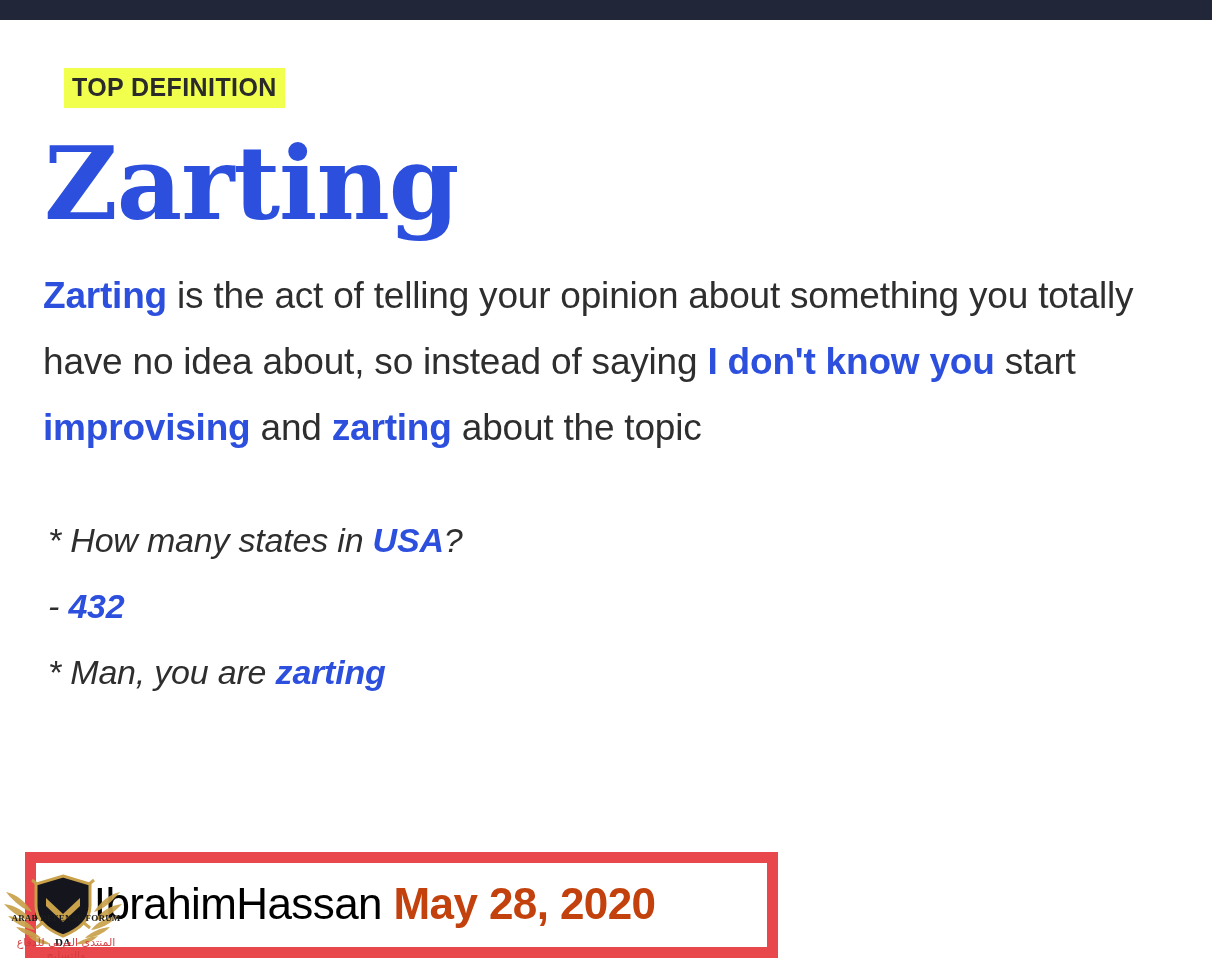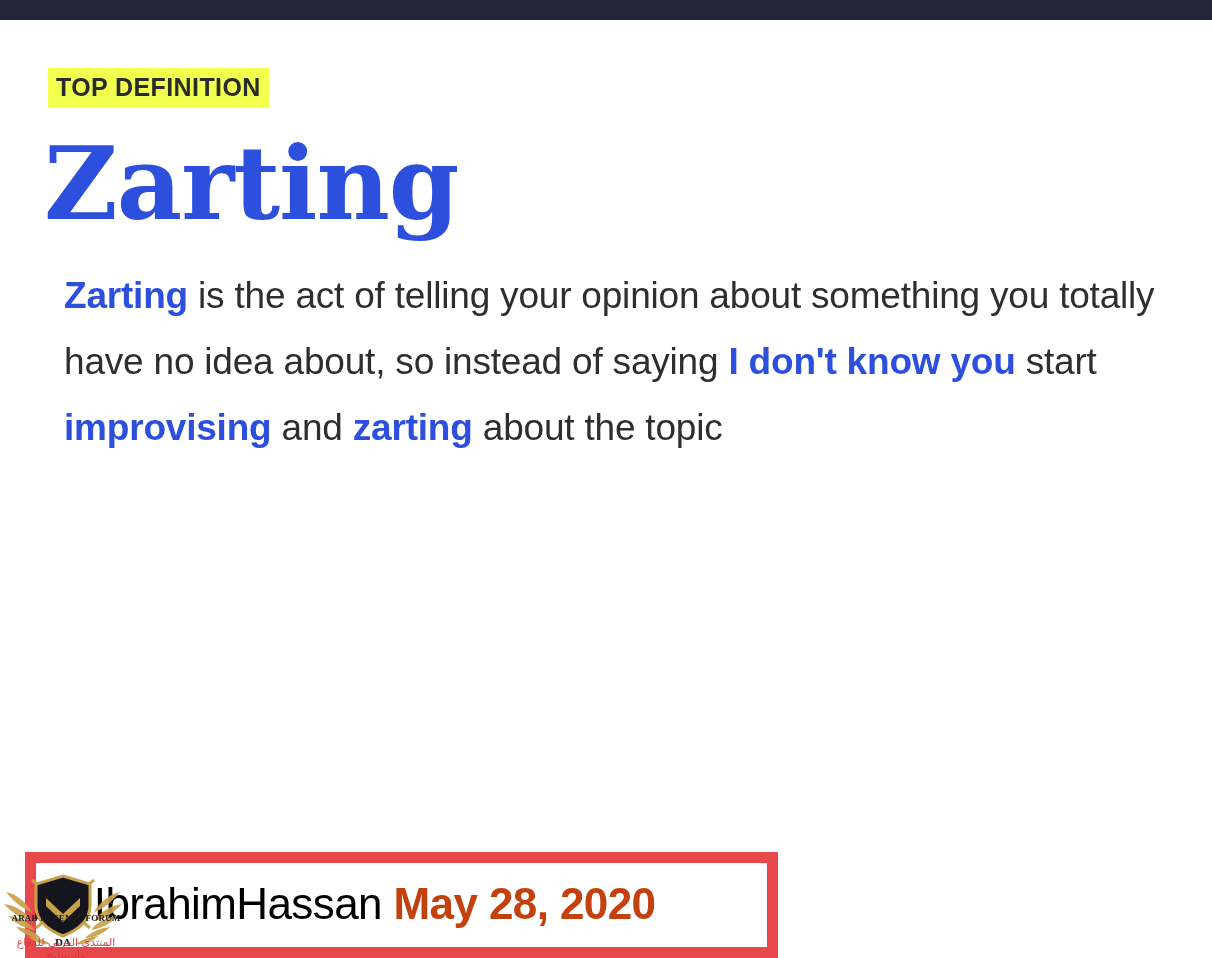--- a/index.html
+++ b/index.html
@@ -26,21 +26,21 @@
   }
 
   
   .page {
     position: absolute;
     left: 0; top: 20px;
     width: 1212px;
   }
 
   .badge-row {
-    padding: 48px 0 0 48px;
+    padding: 48px 0 0 64px;
   }
   .badge {
     display: inline-block;
     background: #f1ff4d;
     color: #2b2b2b;
     font-family: "Liberation Sans", sans-serif;
     font-weight: bold;
     font-size: 25px;
     letter-spacing: 0.4px;
     line-height: 1.0;
@@ -51,21 +51,21 @@
     margin: 22px 0 0 44px;
     font-family: "DejaVu Serif", "Liberation Serif", serif;
     font-weight: bold;
     font-size: 101px;
     line-height: 1.06;
     color: #2c4fdd;
     letter-spacing: -1px;
   }
 
   .definition {
-    margin: 26px 48px 0 64px;
+    margin: 26px 48px 0 43px;
     font-family: "Liberation Sans", sans-serif;
     font-size: 37px;
     line-height: 66px;
     color: #2e2e2e;
     font-weight: normal;
     letter-spacing: -0.2px;
   }
   .definition .kw {
     color: #2c4fdd;
     font-weight: bold;
@@ -174,20 +174,25 @@
   <div class="badge-row">
     <span class="badge">TOP DEFINITION</span>
   </div>
 
   <h1 class="word-title">Zarting</h1>
 
   <div class="definition">
     <span class="kw">Zarting</span><span> is the act of telling your opinion about something you totally have no idea about, so instead of saying </span><span class="kw">I don't know you</span><span> start </span><span class="kw">improvising</span><span> and </span><span class="kw">zarting</span><span> about the topic</span>
   </div>
 
+  <div class="example">
+    <div><span>* How many states in </span><span class="kw">USA</span><span>?</span></div>
+    <div><span>- </span><span class="kw">432</span></div>
+    <div><span>* Man, you are </span><span class="kw">zarting</span></div>
+  </div>
 
 </div>
 
 <div class="byline-box">
   <div class="byline-inner"></div>
 </div>
 
 <div class="byline"><span class="by">by </span><span class="author">IbrahimHassan</span><span class="date"> May 28, 2020</span></div>
 
 <div class="watermark">

